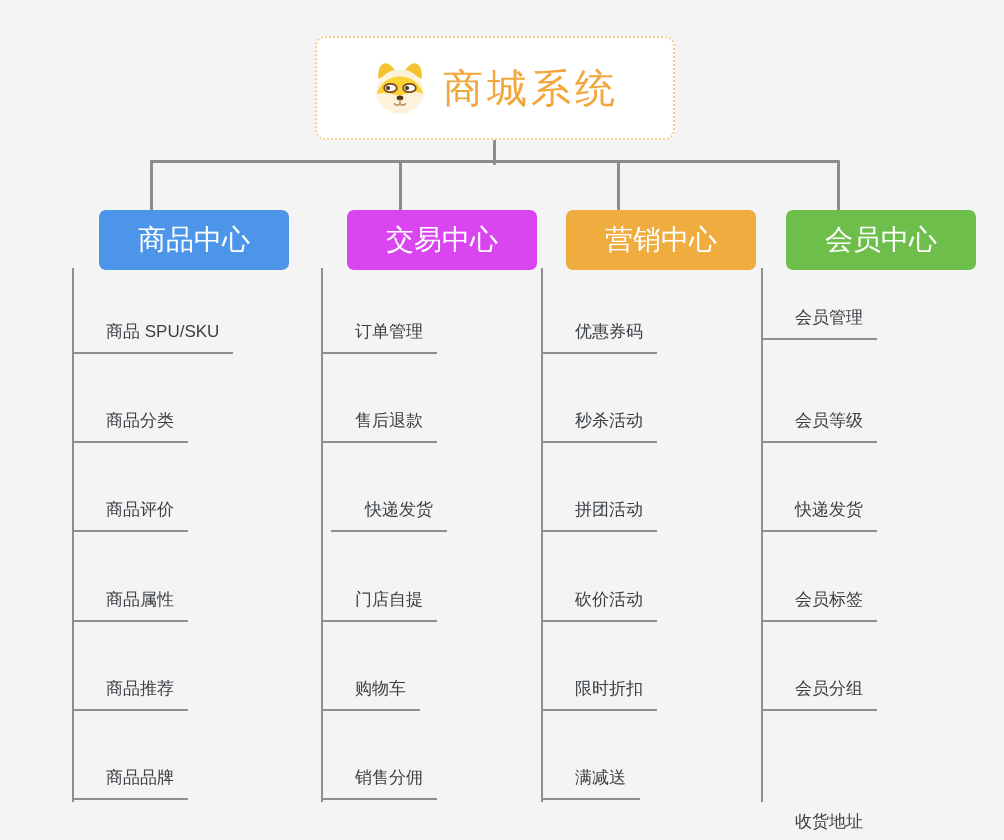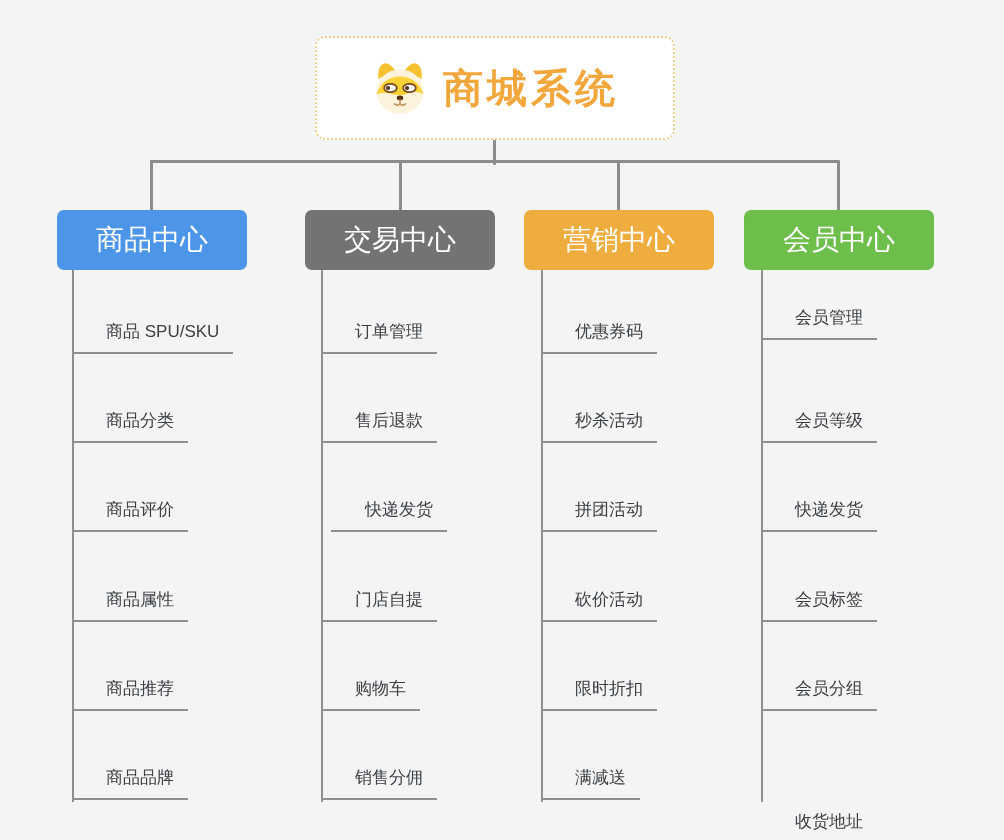--- a/index.html
+++ b/index.html
@@ -19,32 +19,32 @@
   .line{position:absolute;background:var(--connector);border-radius:2px;}
   .root-trunk{left:493px;top:139px;width:3px;height:26px;}
   .top-hbar{left:150px;top:160px;width:690px;height:3px;}
   .drop{width:3px;top:160px;height:53px;}
   .trunk{position:absolute;width:2px;top:268px;height:534px;background:var(--leaf-line);}
 
   
   .root{
     position:absolute;left:315px;top:36px;width:360px;height:104px;
     background:#ffffff;border:2px dotted var(--root-border);border-radius:10px;
-    display:flex;align-items:center;justify-content:center;gap:14px;font-weight:bold;
+    display:flex;align-items:center;justify-content:center;gap:14px;
   }
   .dog{width:58px;height:56px;display:inline-flex;flex:0 0 auto;}
   .root-title{
     font-size:40px;color:var(--root-title);letter-spacing:4px;white-space:nowrap;
   }
 
   
   .branch{
     position:absolute;top:210px;width:190px;height:60px;border-radius:7px;
     display:flex;align-items:center;justify-content:center;
-    color:#ffffff;font-size:28px;white-space:nowrap;
+    color:#ffffff;font-size:28px;white-space:nowrap;margin-left:42px;
   }
 
   
   .leaf{
     position:absolute;height:38px;line-height:32px;
     padding:0 14px 4px 34px;white-space:nowrap;
     font-size:17px;color:var(--leaf-text);
     border-bottom:2px solid var(--leaf-line);
   }
 </style>
@@ -77,21 +77,21 @@
         <circle cx="18.8" cy="30" r="2.3" fill="#53331a"></circle>
         <circle cx="39.8" cy="30" r="2.3" fill="#53331a"></circle>
         <ellipse cx="32" cy="41" rx="3.6" ry="2.6" fill="#4f3115"></ellipse>
         <path d="M32 43 L32 47 M26 47.5 Q29 50.5 32 47.5 Q35 50.5 38 47.5" fill="none" stroke="#c2955a" stroke-width="1.8" stroke-linecap="round"></path>
       </svg>
     </span>
     <span class="root-title">商城系统</span>
   </div>
 
   <div class="branch" style="left: 57px; background: rgb(76, 149, 232);">商品中心</div>
-  <div class="branch" style="left: 305px; background: #737373; text-align: center;">交易中心</div>
+  <div class="branch" style="left: 305px; background: #d946ef; text-align: center;">交易中心</div>
   <div class="branch" style="left: 524px; background: rgb(239, 173, 64);">营销中心</div>
   <div class="branch" style="left: 744px; background: rgb(110, 190, 75);">会员中心</div>
 
 <div class="leaf" style="left: 72px; top: 316px;">商品 SPU/SKU</div>
     <div class="leaf" style="left: 72px; top: 405px;">商品分类</div>
     <div class="leaf" style="left: 72px; top: 494px;">商品评价</div>
     <div class="leaf" style="left: 72px; top: 584px;">商品属性</div>
     <div class="leaf" style="left: 72px; top: 673px;">商品推荐</div>
     <div class="leaf" style="left: 72px; top: 762px;">商品品牌</div>
     <div class="leaf" style="left: 321px; top: 316px;">订单管理</div>

